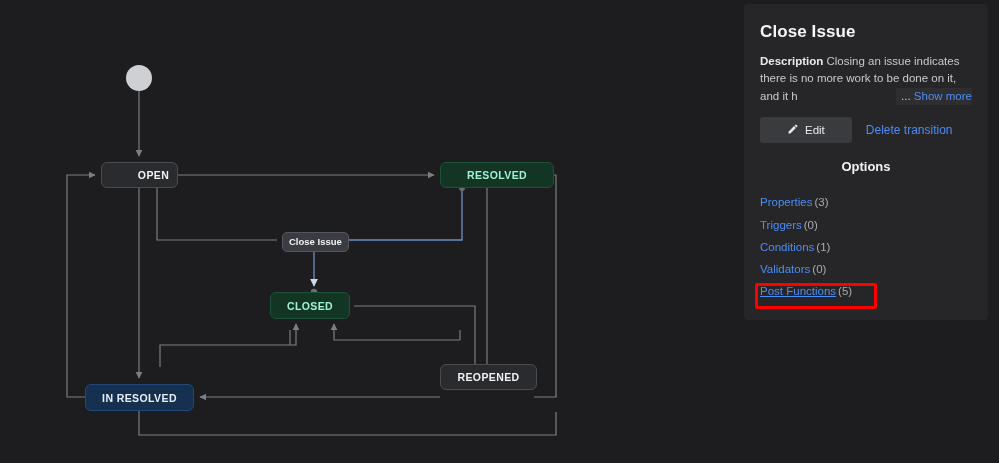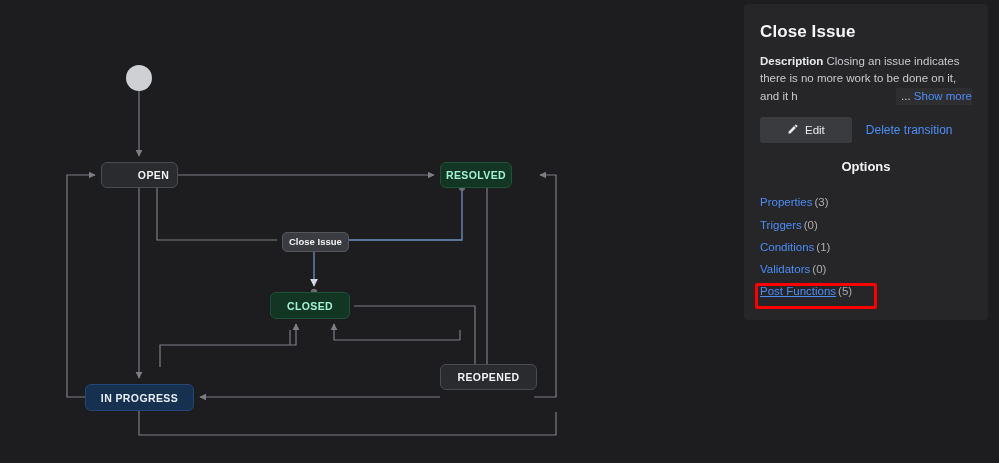--- a/index.html
+++ b/index.html
@@ -246,30 +246,30 @@
       <circle cx="462" cy="188" r="3" fill="#6a6c72"></circle>
       <circle cx="314" cy="292" r="3.2" fill="#6a6c72"></circle>
     </svg>
 
     <div class="start-circle" style="left:126px; top:65px;"></div>
 
     <div class="node node-open" style="left:101px; top:162px; width:77px; height:26px;padding-left:28px;">
       <span>OPEN</span>
     </div>
 
-    <div class="node node-resolved" style="left:440px; top:162px; width:72px; height:26px;">
+    <div class="node node-resolved" style="left:440px; top:162px; width:114px; height:26px;">
       <span>RESOLVED</span>
     </div>
 
     <div class="node node-closed" style="left:270px; top:292px; width:80px; height:27px;">
       <span>CLOSED</span>
     </div>
 
     <div class="node node-inprogress" style="left:85px; top:384px; width:109px; height:27px;">
-      <span>IN PROGRESS</span>
+      <span>IN RESOLVED</span>
     </div>
 
     <div class="node node-reopened" style="left:440px; top:364px; width:97px; height:26px;">
       <span>REOPENED</span>
     </div>
 
     <div class="edge-label" style="left:282px; top:232px;">
       <span>Close Issue</span>
     </div>
   </div>

